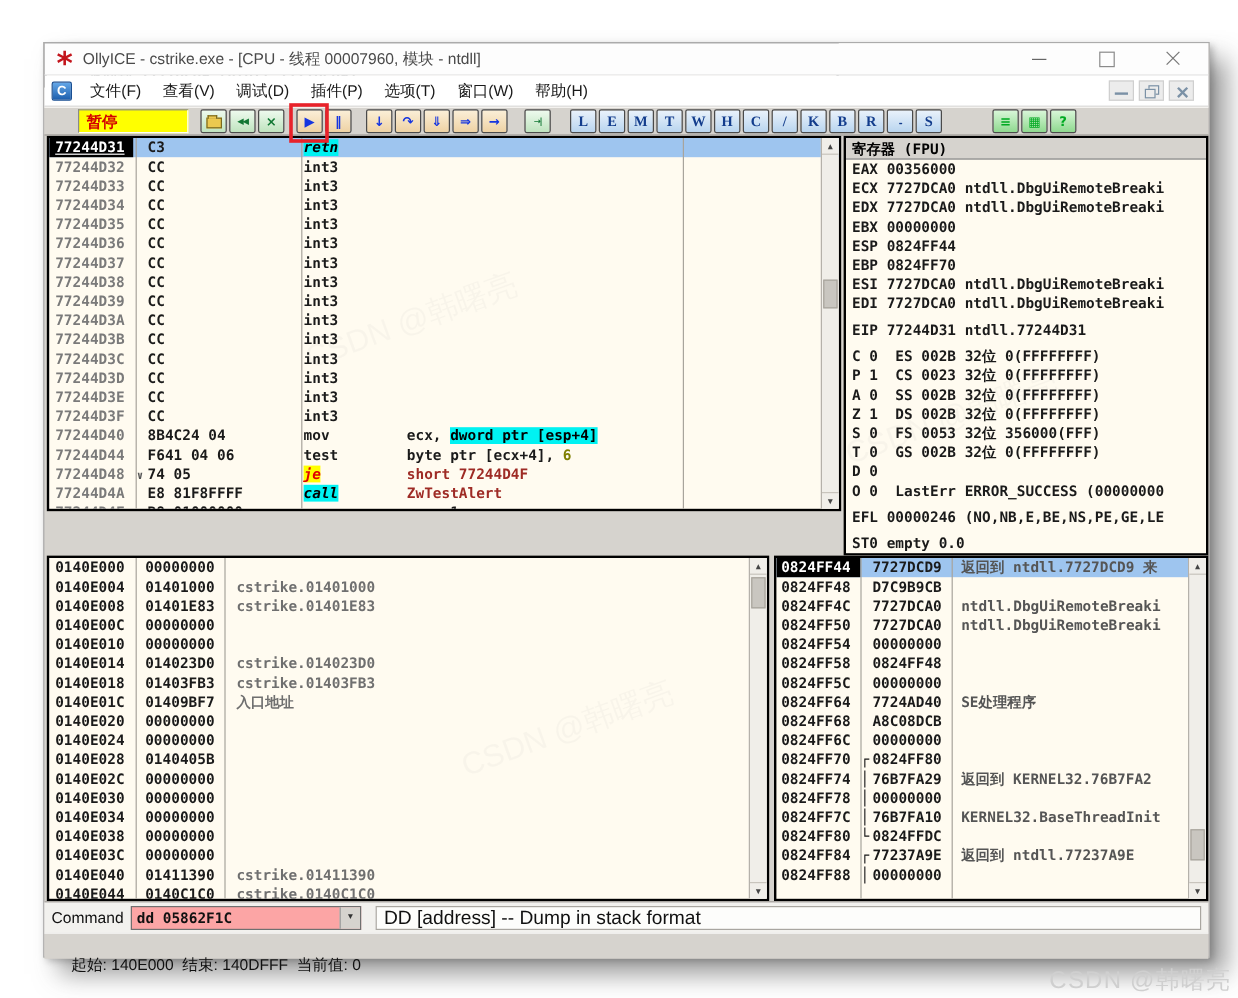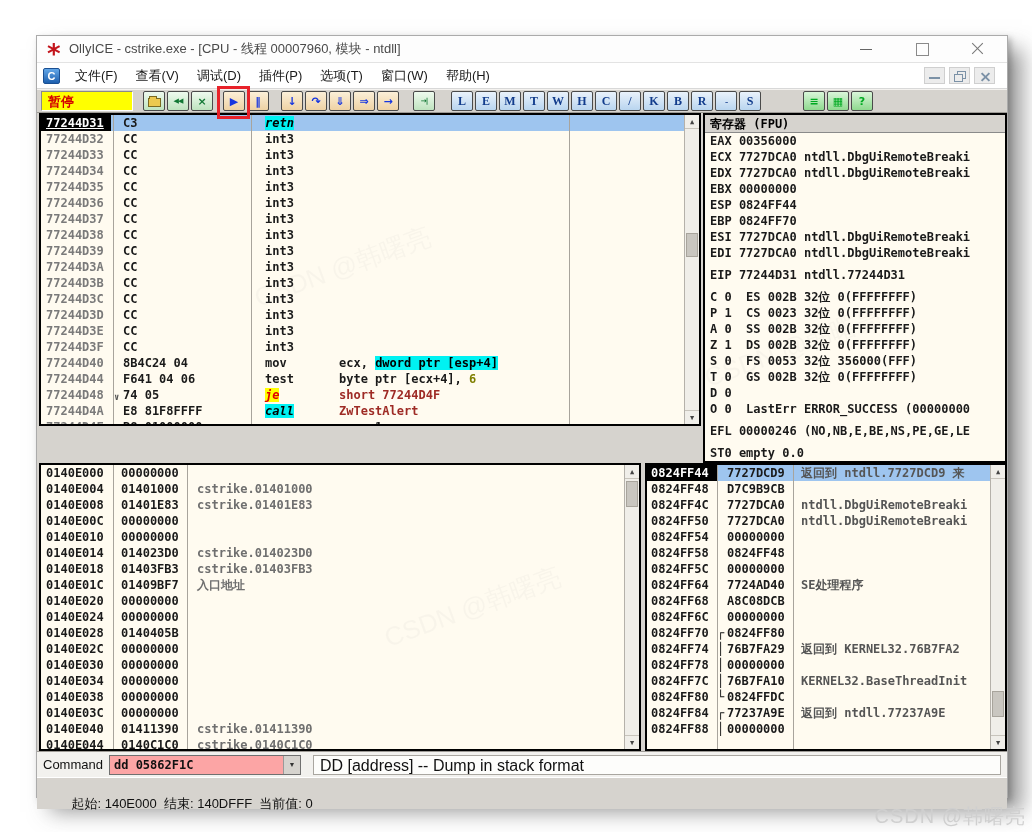--- a/index.html
+++ b/index.html
@@ -35,21 +35,21 @@
   .mdi-restore::before{content:"";position:absolute;left:7px;top:3px;width:7px;height:6px;border:1px solid #7b91a6;}
   .mdi-restore::after{content:"";position:absolute;left:4px;top:6px;width:7px;height:6px;border:1px solid #7b91a6;background:#ececec;}
   .mdi-close::before,.mdi-close::after{content:"";position:absolute;left:5px;top:8px;width:11px;border-top:2px solid #7b91a6;}
   .mdi-close::before{transform:rotate(45deg);} .mdi-close::after{transform:rotate(-45deg);}
 
   
   .toolbar{position:absolute;left:0;top:53px;width:100%;height:24px;background:#D6D3CE;
            border-top:1px solid #f4f2ef;border-bottom:1px solid #9d9a95;display:flex;align-items:center;
            padding:0 4px;overflow:visible;z-index:6;}
   .pause-box{width:92px;height:20px;background:#FFFF00;border:1px solid;border-color:#8a8a8a #fff #fff #8a8a8a;
-             color:#d40000;font:bold 13px "Liberation Sans",sans-serif;padding:1px 0 0 6px;margin-right:10px;flex:none;}
+             color:#d40000;font:bold 13px "Liberation Sans",sans-serif;padding:1px 0 0 6px;margin-right:10px;flex:none;margin-left:24px;}
   .tb-gap{flex:none;height:1px;}
   .tb-wrap{position:relative;flex:none;}
   .tb-btn{width:22px;height:20px;margin-right:2px;flex:none;border:1px solid #4a4a4a;border-radius:2px;
           display:flex;align-items:center;justify-content:center;padding:0;
           font:bold 11px "DejaVu Sans",sans-serif;cursor:default;}
   .tb-green{background:linear-gradient(#eefaee,#bfe3bf);color:#173;}
   .tb-bgreen{background:linear-gradient(#d9f6d9,#8fd98f);color:#0a2;}
   .tb-tan{background:linear-gradient(#fbefd8,#eed2a4);color:#1535e0;}
   .tb-blue{background:linear-gradient(#eaf2fb,#b9d5ef);color:#123c8c;font-family:"Liberation Serif",serif;font-size:12px;}
   .tb-small{font-size:7px;letter-spacing:-1px;}
@@ -62,21 +62,21 @@
          font:bold 12px "DejaVu Sans Mono",monospace;color:#1a1a1a;}
   .vline{position:absolute;top:0;bottom:0;width:1px;background:#a8a49c;pointer-events:none;}
 
   #disasm-panel{left:2px;top:77px;width:662px;height:313px;}
   .drow{height:16px;line-height:16px;display:flex;position:relative;white-space:pre;}
   .drow.sel{background:#9ec5ef;}
   .d-addr{width:70px;padding-left:5px;color:#7a7a7a;flex:none;}
   .drow.sel .d-addr{background:#000;color:#fff;text-decoration:underline;}
   .d-jump{position:absolute;left:73px;top:2px;font-size:9px;color:#555;}
   .d-hex{width:140px;padding-left:12px;flex:none;color:#1a1a1a;}
-  .d-cmd{width:88px;flex:none;padding-left:14px;}
+  .d-cmd{width:88px;flex:none;padding-left:2px;}
   .d-args{flex:1;}
   .hl-cyan{background:#00f2f2;color:#000;}
   .hl-yellow{background:#ffff00;color:#e00000;}
   .cls-darkred{color:#9e2b25;}
   .cls-olive{color:#7f7f00;}
 
   #info-pane{left:2px;top:390px;width:662px;height:37px;background:#FFFBF0;border:2px solid #000;
              font:bold 12px "DejaVu Sans Mono",monospace;color:#1a1a1a;padding:3px 6px;white-space:pre;}
 
   #registers-panel{left:666px;top:77px;width:304px;height:350px;}
@@ -113,22 +113,22 @@
   .commandbar{position:absolute;left:0;top:715px;width:100%;height:26px;background:#f2f1ee;
               border-top:1px solid #9d9a95;display:flex;align-items:center;padding:0 6px;}
   .cmd-label{font-size:13px;color:#111;margin-right:6px;flex:none;}
   .combo{width:192px;height:20px;background:#fca5a5;border:1px solid #707070;display:flex;flex:none;}
   .combo input{flex:1;border:none;outline:none;background:transparent;
                font:bold 12px "DejaVu Sans Mono",monospace;color:#111;padding:0 4px;}
   .combo-btn{width:17px;height:18px;background:#d6d3ce;border-left:1px solid #9a9a9a;font-size:7px;color:#333;
              display:flex;align-items:center;justify-content:center;flex:none;}
   .cmd-hint{margin-left:12px;flex:1;height:20px;background:#fdfdfb;border:1px solid #a9a6a0;
             font-size:16px;color:#111;padding:1px 6px;white-space:pre;overflow:hidden;}
-  .statusbar{position:absolute;left:0;top:741px;width:100%;height:32px;background:#D6D3CE;
-             border-top:1px solid #fff;font-size:13px;color:#111;padding:2px 0 0 20px;white-space:pre;}
+  .statusbar{position:absolute;left:0;top:741px;width:100%;height:22px;background:#D6D3CE;
+             border-top:1px solid #fff;font-size:13px;color:#111;padding:2px 0 0 8px;white-space:pre;}
 
   
   .wm-bottom{position:absolute;left:850px;top:803px;width:176px;text-align:right;font-size:20px;
              color:#cfcfcf;letter-spacing:1px;z-index:9;}
   .wm-diag{position:absolute;font-size:26px;color:#888;opacity:.05;transform:rotate(-20deg);
            pointer-events:none;z-index:8;white-space:nowrap;}
 </style>
 </head>
 <body>
 

